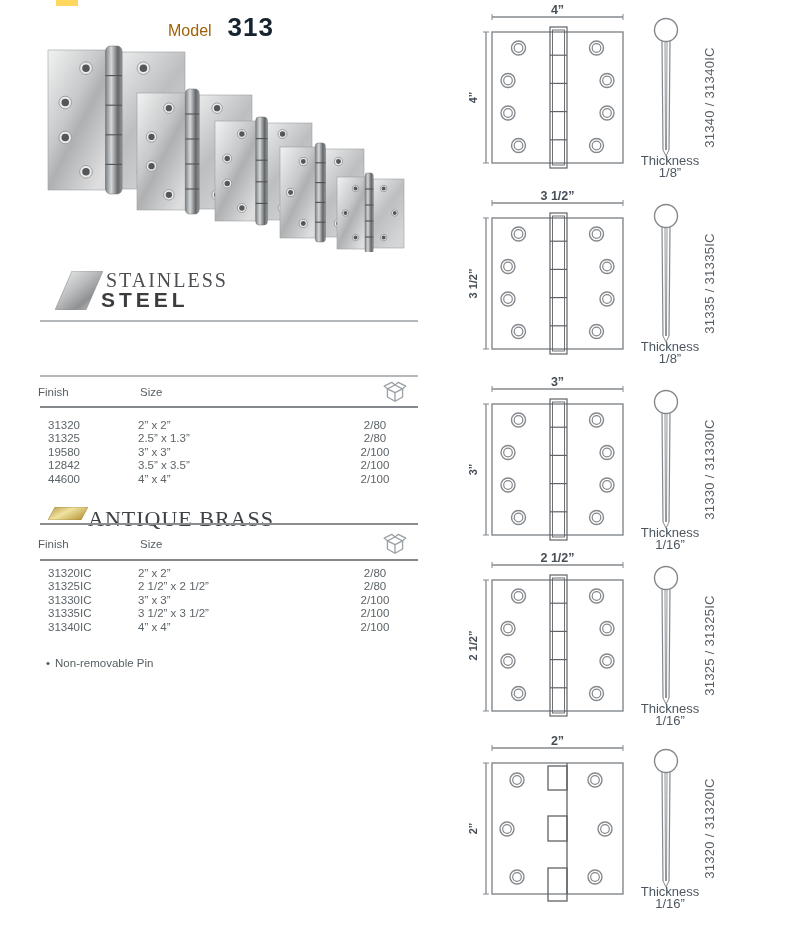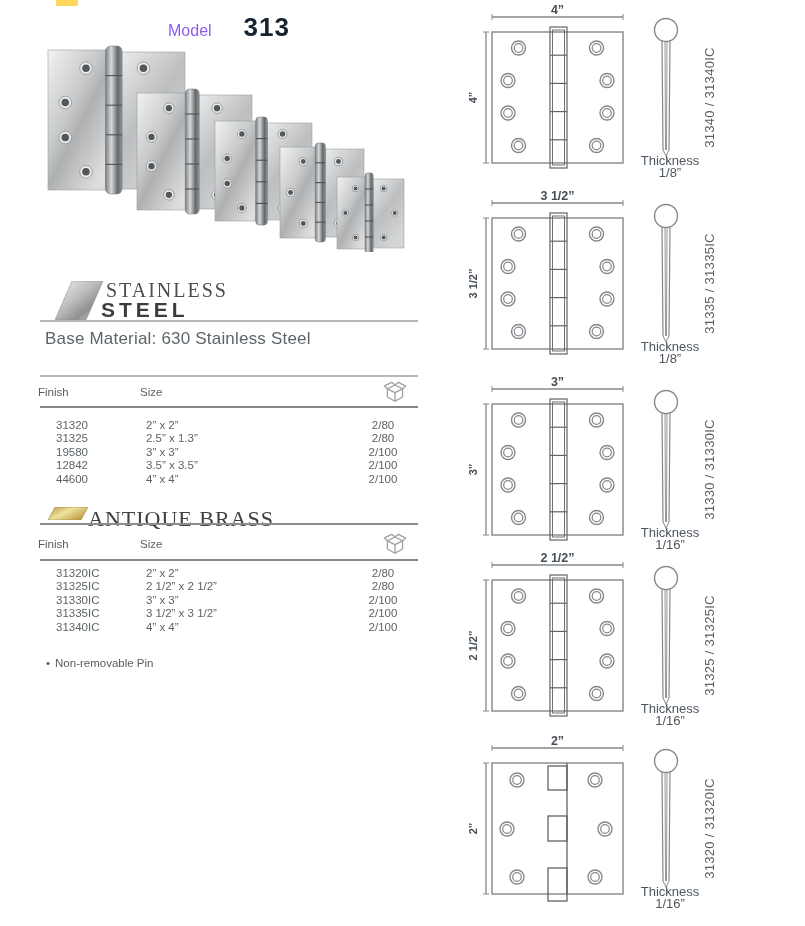--- a/index.html
+++ b/index.html
@@ -1,39 +1,39 @@
 <!DOCTYPE html>
 <html><head>
 <meta charset="utf-8">
 <style>
   html,body{margin:0;padding:0;background:#ffffff;}
   .page{position:relative;width:805px;height:926px;background:#fff;overflow:hidden;
         font-family:"Liberation Sans",sans-serif;}
   
   .model-line{position:absolute;left:168px;top:12px;white-space:nowrap;}
-  .model-label{font-size:16px;color:#8b5cf6;vertical-align:baseline;}
-  .model-number{font-size:26px;font-weight:bold;color:#17232f;margin-left:32px;letter-spacing:1px;text-align:right;}
+  .model-label{font-size:16px;color:#a16207;vertical-align:baseline;}
+  .model-number{font-size:26px;font-weight:bold;color:#17232f;margin-left:16px;letter-spacing:1px;text-align:right;}
   .yellow-tab{position:absolute;left:56px;top:0;width:22px;height:6px;background:#ffd75e;}
   
   .rule{position:absolute;left:40px;width:378px;}
   .rule-light{height:2px;background:#b5b8bb;}
   .rule-dark{height:2px;background:#84888c;}
   
-  .ss-logo{position:absolute;left:55px;top:278px;width:220px;height:44px;}
+  .ss-logo{position:absolute;left:55px;top:268px;width:220px;height:44px;}
   .ss-par{position:absolute;left:0;top:3px;}
   .ss-line1{position:absolute;left:51px;top:1px;font-family:"Liberation Serif",serif;
             font-size:20px;letter-spacing:2px;color:#4c4f52;}
   .ss-line2{position:absolute;left:46px;top:20px;font-family:Liberation Sans, sans-serif;
             font-size:21px;font-weight:bold;letter-spacing:4px;color:#3a3d40;}
   
   .spec{position:absolute;left:45px;top:328px;font-size:17px;line-height:21px;color:#5d6569;letter-spacing:0.2px;}
   
   .thead{position:absolute;left:38px;width:357px;display:grid;grid-template-columns:102px 1fr;
          font-size:11.5px;color:#575f63;}
-  .trows{position:absolute;left:56px;width:357px;font-size:11.5px;color:#5c6468;}
+  .trows{position:absolute;left:48px;width:357px;font-size:11.5px;color:#5c6468;}
   .trow{display:grid;grid-template-columns:90px 1fr 60px;height:13.4px;line-height:13.4px;}
   .tc-qty{text-align:center;}
   .carton{position:absolute;left:382px;width:26px;height:26px;color:#9ba0a4;}
   
   .brass-head{position:absolute;left:48px;top:498px;height:28px;white-space:nowrap;}
   .brass-par{position:absolute;left:0;top:9px;}
   .brass-text{position:absolute;left:40px;top:0;font-family:"Liberation Serif",serif;
               font-size:22px;letter-spacing:1px;color:#3d4145;margin-top:8px;}
   
   .note{position:absolute;left:46px;top:657px;font-size:11.5px;color:#565e62;}
@@ -221,21 +221,20 @@
   <div class="ss-logo">
     <svg class="ss-par" width="48" height="39">
       <polygon points="17,0 48,0 31,39 0,39" fill="url(#silverG)" stroke="#8d9093" stroke-width="0.6"></polygon>
     </svg>
     <span class="ss-line1">STAINLESS</span>
     <span class="ss-line2">STEEL</span>
   </div>
   <div class="rule rule-light" style="top:320px"></div>
 
   <div class="spec">
-    <div>Base Material: 630 Stainless Steel</div>
   </div>
   <div class="rule rule-light" style="top:375px"></div>
 
   <div class="thead" style="top:386px">
     <span>Finish</span>
     <span>Size</span>
   </div>
   <svg class="carton" style="top:378px" viewBox="0 0 24 24">
       <use href="#carton-sym"></use>
     </svg>

